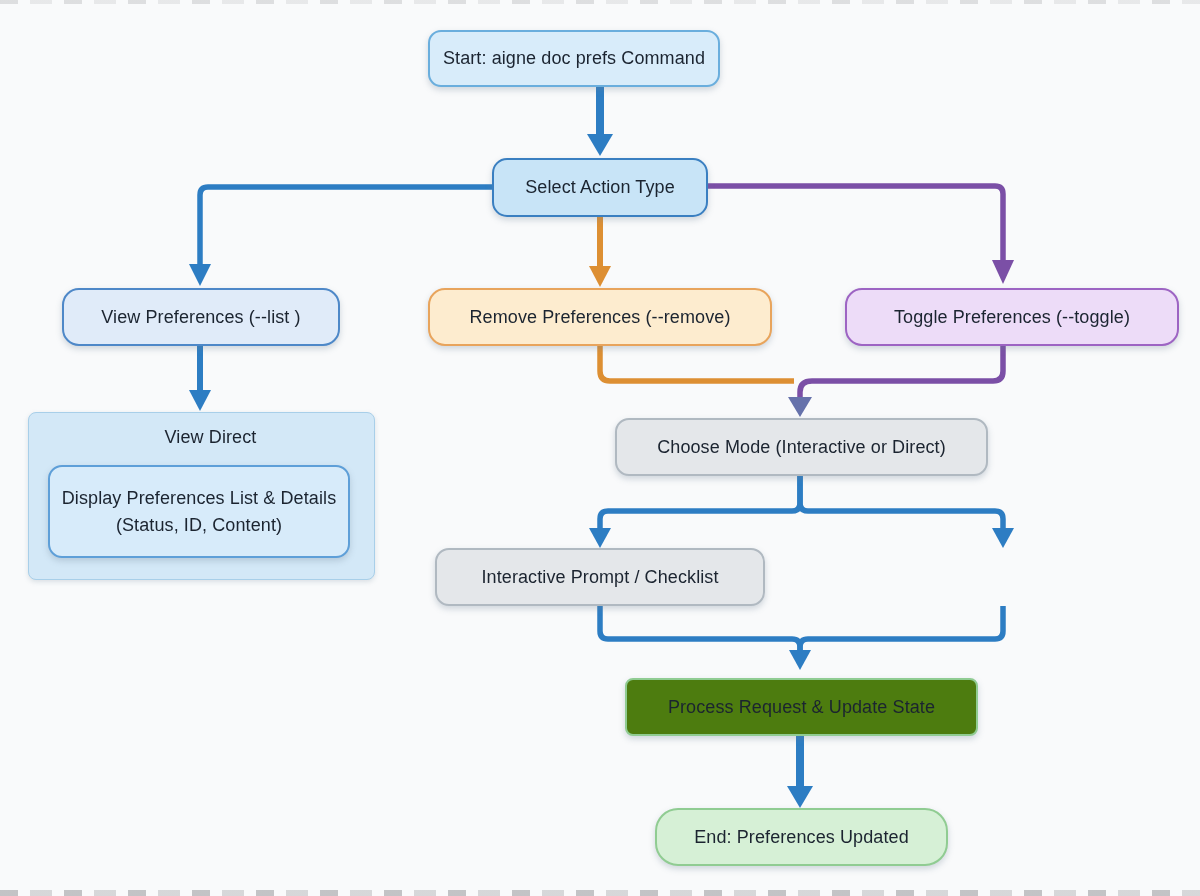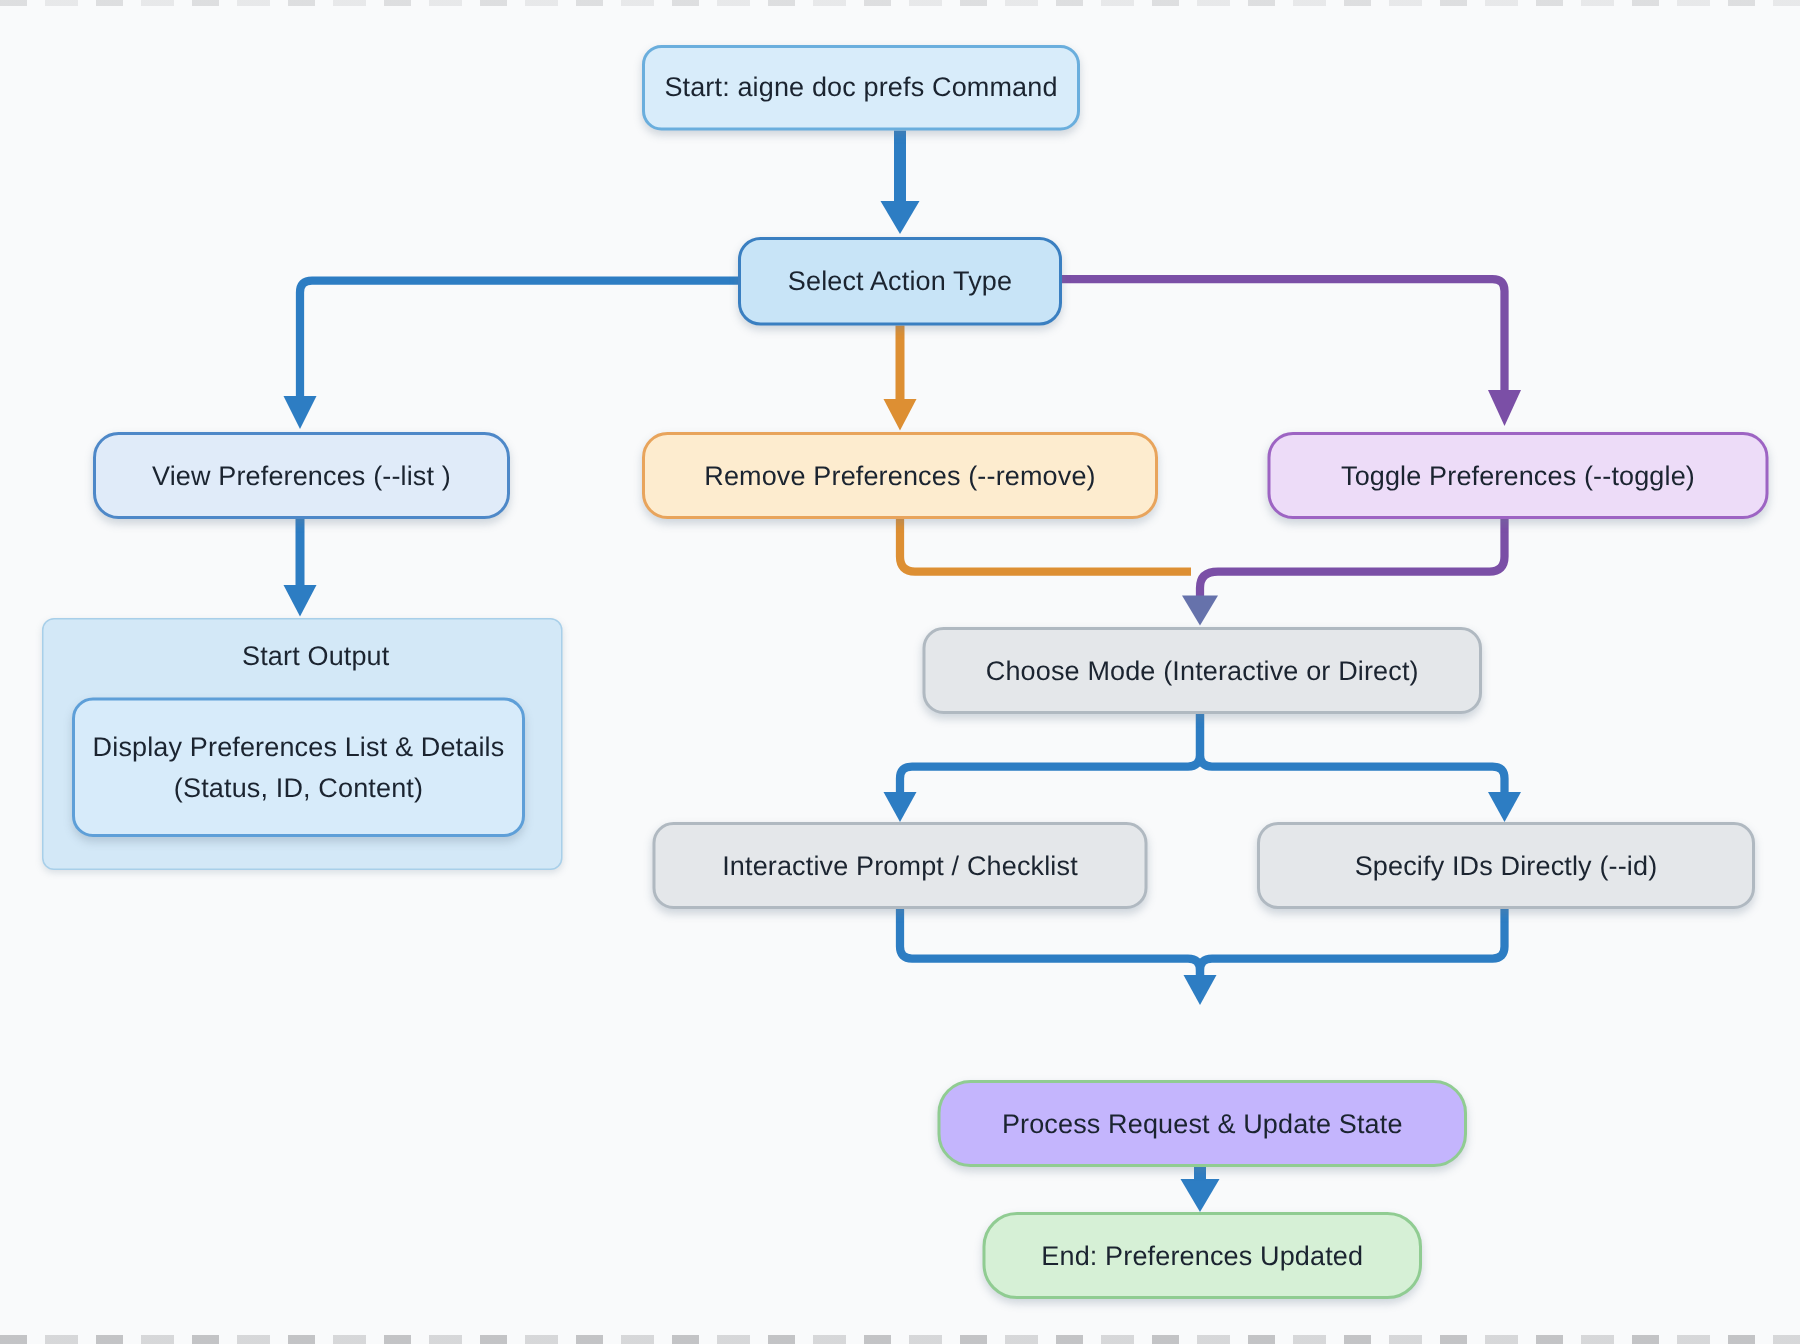--- a/index.html
+++ b/index.html
@@ -45,21 +45,21 @@
   .n-remove  { left:428px; top:288px; width:344px; height:58px; background:#fdeccf; border:2px solid #e8a45c; border-radius:17px; }
   .n-toggle  { left:845px; top:288px; width:334px; height:58px; background:#eddcf8; border:2px solid #9d64c3; border-radius:17px; }
   .n-group   { left:28px;  top:412px; width:347px; height:168px; background:#d3e8f7; border:1.5px solid #a8cfe9; border-radius:8px;
                display:block; box-shadow: 0 2px 5px rgba(110,130,150,0.22); }
   .n-group .group-label { padding: 14px 0 0 18px; font-size: 18px; font-weight: 500; color:#1b2430; }
   .n-display { left:48px;  top:465px; width:302px; height:93px; background:#d7ebfa; border:2px solid #5e9fd8; border-radius:14px;
                line-height: 1.5; padding: 0 5px; }
   .n-choose  { left:615px; top:418px; width:373px; height:58px; background:#e4e7ea; border:2px solid #b0b9c1; border-radius:14px; }
   .n-prompt  { left:435px; top:548px; width:330px; height:58px; background:#e4e7ea; border:2px solid #b0b9c1; border-radius:14px; }
   .n-specify { left:838px; top:548px; width:332px; height:58px; background:#e4e7ea; border:2px solid #b0b9c1; border-radius:14px; }
-  .n-process { left:625px; top:678px; width:353px; height:58px; background:#c4b5fd; border:2px solid #90cc92; border-radius:22px;margin-top:42px; }
+  .n-process { left:625px; top:678px; width:353px; height:58px; background:#4d7c0f; border:2px solid #90cc92; border-radius:8px; }
   .n-end     { left:655px; top:808px; width:293px; height:58px; background:#d6f0d6; border:2px solid #90cc92; border-radius:23px; }
 </style>
 </head>
 <body>
 
 <div id="stage">
 
   <div id="top-artifact" class="edge-artifact"></div>
   <div id="bottom-artifact" class="edge-artifact"></div>
 
@@ -104,28 +104,27 @@
 
   <div class="node n-select">Select Action Type</div>
 
   <div class="node n-view">View Preferences (--list )</div>
 
   <div class="node n-remove">Remove Preferences (--remove)</div>
 
   <div class="node n-toggle">Toggle Preferences (--toggle)</div>
 
   <div class="node n-group">
-    <div class="group-label">Start Output</div>
+    <div class="group-label">View Direct</div>
   </div>
 
   <div class="node n-display">Display Preferences List &amp; Details (Status, ID, Content)</div>
 
   <div class="node n-choose">Choose Mode (Interactive or Direct)</div>
 
   <div class="node n-prompt">Interactive Prompt / Checklist</div>
 
-  <div class="node n-specify">Specify IDs Directly (--id)</div>
 
   <div class="node n-process">Process Request &amp; Update State</div>
 
   <div class="node n-end">End: Preferences Updated</div>
 
 </div>
 
 </body></html>

